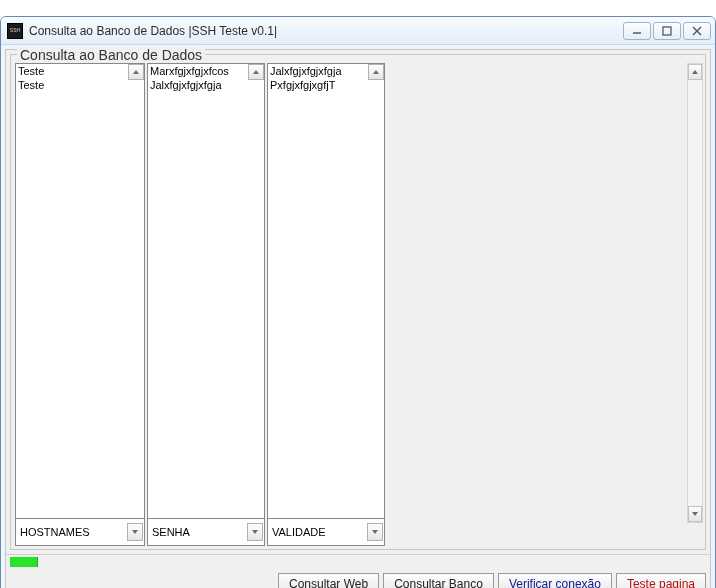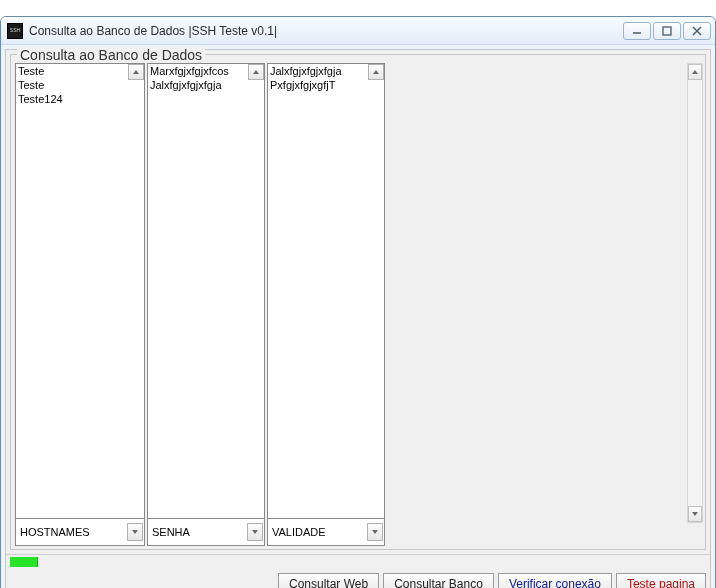--- a/index.html
+++ b/index.html
@@ -245,21 +245,20 @@
 
         <div class="col">
             <div class="col-list">
               <div class="col-inner-scrollbtn">
                 <svg width="8" height="8">
                   <polygon points="4,2 7,6 1,6" fill="#6a6a6a"></polygon>
                 </svg>
               </div>
               <div class="list-item">Teste</div>
               <div class="list-item">Teste</div>
-              <div class="list-item">Teste124</div>
             </div>
             <div class="col-footer">
               <div class="col-footer-label">HOSTNAMES</div>
               <div class="col-footer-btn">
                 <svg width="8" height="8">
                   <polygon points="1,2 7,2 4,6" fill="#6a6a6a"></polygon>
                 </svg>
               </div>
             </div>
           </div>

